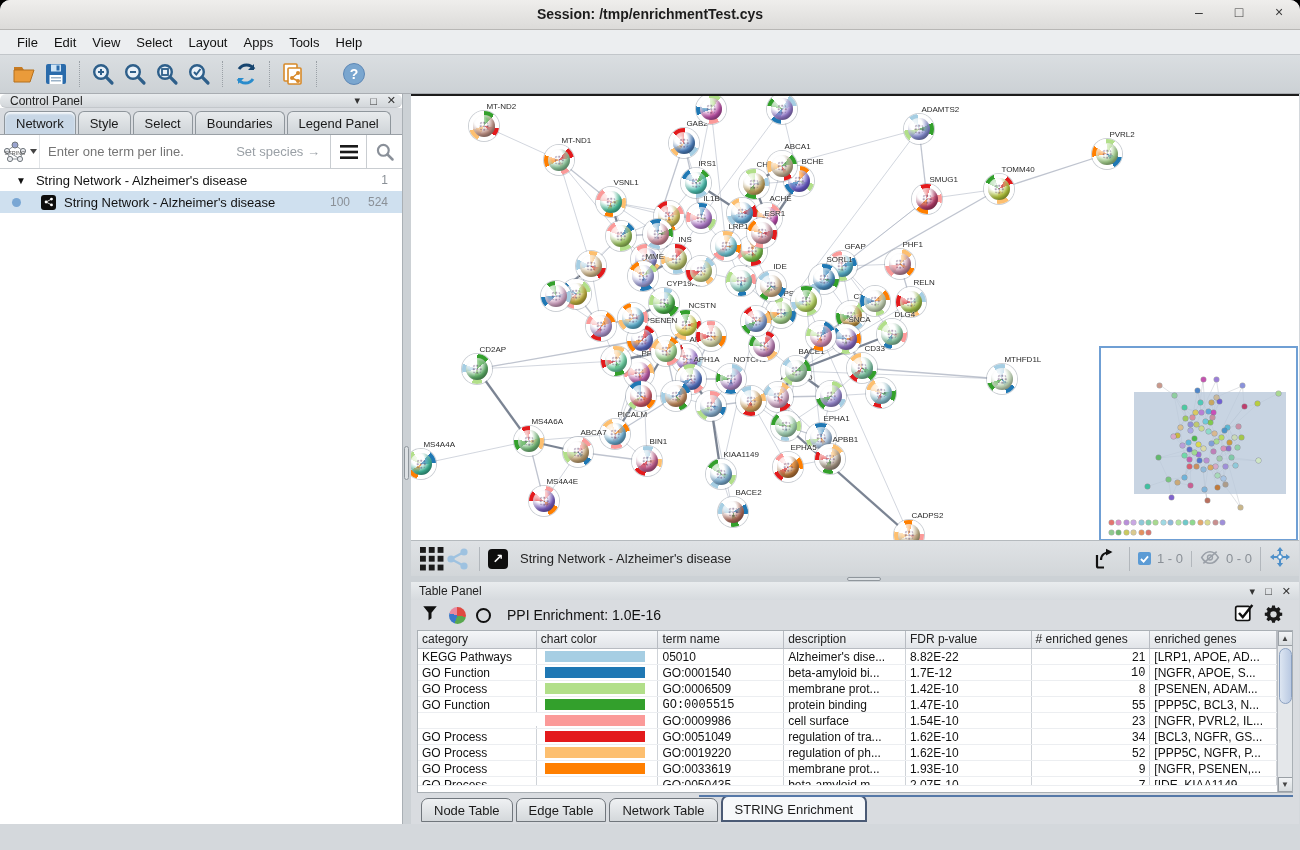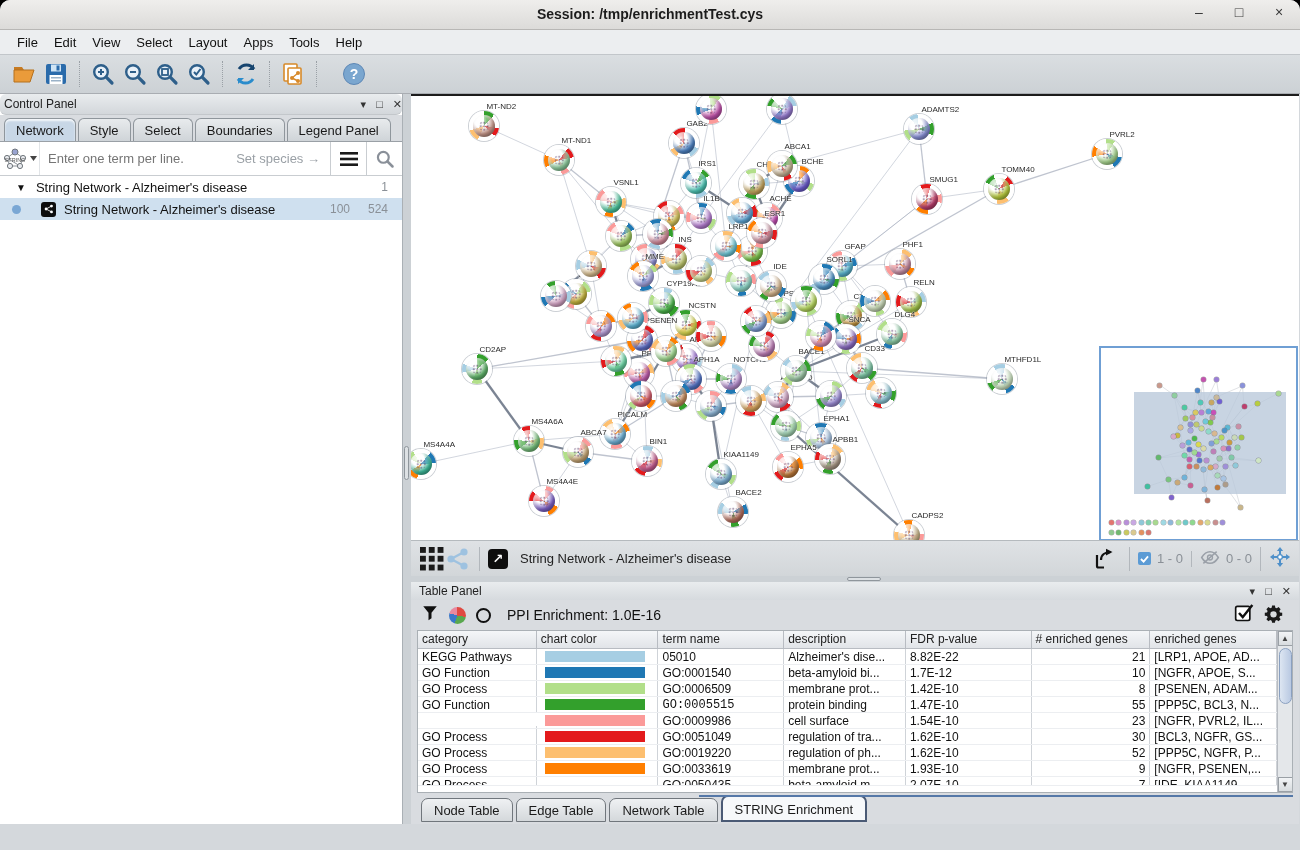--- a/index.html
+++ b/index.html
@@ -35,22 +35,22 @@
   
   #main { display:flex; height:730px; }
   #control-panel { width:403px; background:#fff; display:flex; flex-direction:column;
                    border-right:1px solid #aab0b5; }
   #vdivider { width:8px; background:#ccd1d5; position:relative; }
   #vdivider .grip { position:absolute; top:352px; left:1px; width:5px; height:34px;
                     border:1px solid #8f969c; border-radius:3px; background:#dde1e4; }
   #right-stack { width:888px; display:flex; flex-direction:column; }
 
   
-  #cp-header { height:21px; background:linear-gradient(#e9ecee,#d3d7db); display:flex;
-               align-items:center; padding:0 0; border-bottom:1px solid #c3c7cb;border-radius:6px; }
+  #cp-header { height:14px; background:linear-gradient(#e9ecee,#d3d7db); display:flex;
+               align-items:center; padding:0 6px; border-bottom:1px solid #c3c7cb;border-radius:6px; }
   #cp-header .ph-title { font-size:12px; color:#222; flex:1; padding-left:4px; }
   .ph-ctrl { display:flex; gap:10px; align-items:center; }
   .ph-ctrl span { font-size:11px; color:#333; font-weight:bold; }
   #cp-tabs { height:27px; background:#d9dce0; display:flex; align-items:flex-end;
              padding:3px 2px 0 4px; gap:2px; border-bottom:1px solid #9aa0a6; }
   .cptab { font-size:13px; color:#1a1a1a; padding:4px 11px 3px; border:1px solid #8f969c;
            border-bottom:none; border-radius:6px 6px 0 0;
            background:linear-gradient(#e8ebed,#cfd4d8); }
   .cptab.active { background:#c8d7e6; font-weight:normal; position:relative; top:0px;
                   box-shadow:inset 0 2px 2px rgba(255,255,255,.8); }
@@ -1240,21 +1240,21 @@
                 <div class="tcell" style="width: 128px;">[LRP1, APOE, AD...</div>
               </div>
               <div class="trow">
                 <div class="tcell" style="width: 120px;">GO Function</div>
                 <div class="tcell" style="width: 123px; display: flex;">
                   <div class="cbar" style="background: rgb(31, 120, 180);"></div>
                 </div>
                 <div class="tcell" style="width: 127px;">GO:0001540</div>
                 <div class="tcell" style="width: 123px;">beta-amyloid bi...</div>
                 <div class="tcell" style="width: 127px;">1.7E-12</div>
-                <div class="tcell num" style="width: 120px;">10</div>
+                <div class="tcell num" style="width: 120px; font-family: Liberation Mono, monospace;">10</div>
                 <div class="tcell" style="width: 128px;">[NGFR, APOE, S...</div>
               </div>
               <div class="trow">
                 <div class="tcell" style="width: 120px;">GO Process</div>
                 <div class="tcell" style="width: 123px; display: flex;">
                   <div class="cbar" style="background: rgb(178, 223, 138);"></div>
                 </div>
                 <div class="tcell" style="width: 127px;">GO:0006509</div>
                 <div class="tcell" style="width: 123px;">membrane prot...</div>
                 <div class="tcell" style="width: 127px;">1.42E-10</div>
@@ -1284,21 +1284,21 @@
                 <div class="tcell" style="width: 128px;">[NGFR, PVRL2, IL...</div>
               </div>
               <div class="trow">
                 <div class="tcell" style="width: 120px;">GO Process</div>
                 <div class="tcell" style="width: 123px; display: flex;">
                   <div class="cbar" style="background: rgb(227, 26, 28);"></div>
                 </div>
                 <div class="tcell" style="width: 127px;">GO:0051049</div>
                 <div class="tcell" style="width: 123px;">regulation of tra...</div>
                 <div class="tcell" style="width: 127px;">1.62E-10</div>
-                <div class="tcell num" style="width: 120px;">30</div>
+                <div class="tcell num" style="width: 120px;">34</div>
                 <div class="tcell" style="width: 128px;">[BCL3, NGFR, GS...</div>
               </div>
               <div class="trow">
                 <div class="tcell" style="width: 120px;">GO Process</div>
                 <div class="tcell" style="width: 123px; display: flex;">
                   <div class="cbar" style="background: rgb(253, 191, 111);"></div>
                 </div>
                 <div class="tcell" style="width: 127px;">GO:0019220</div>
                 <div class="tcell" style="width: 123px;">regulation of ph...</div>
                 <div class="tcell" style="width: 127px;">1.62E-10</div>

